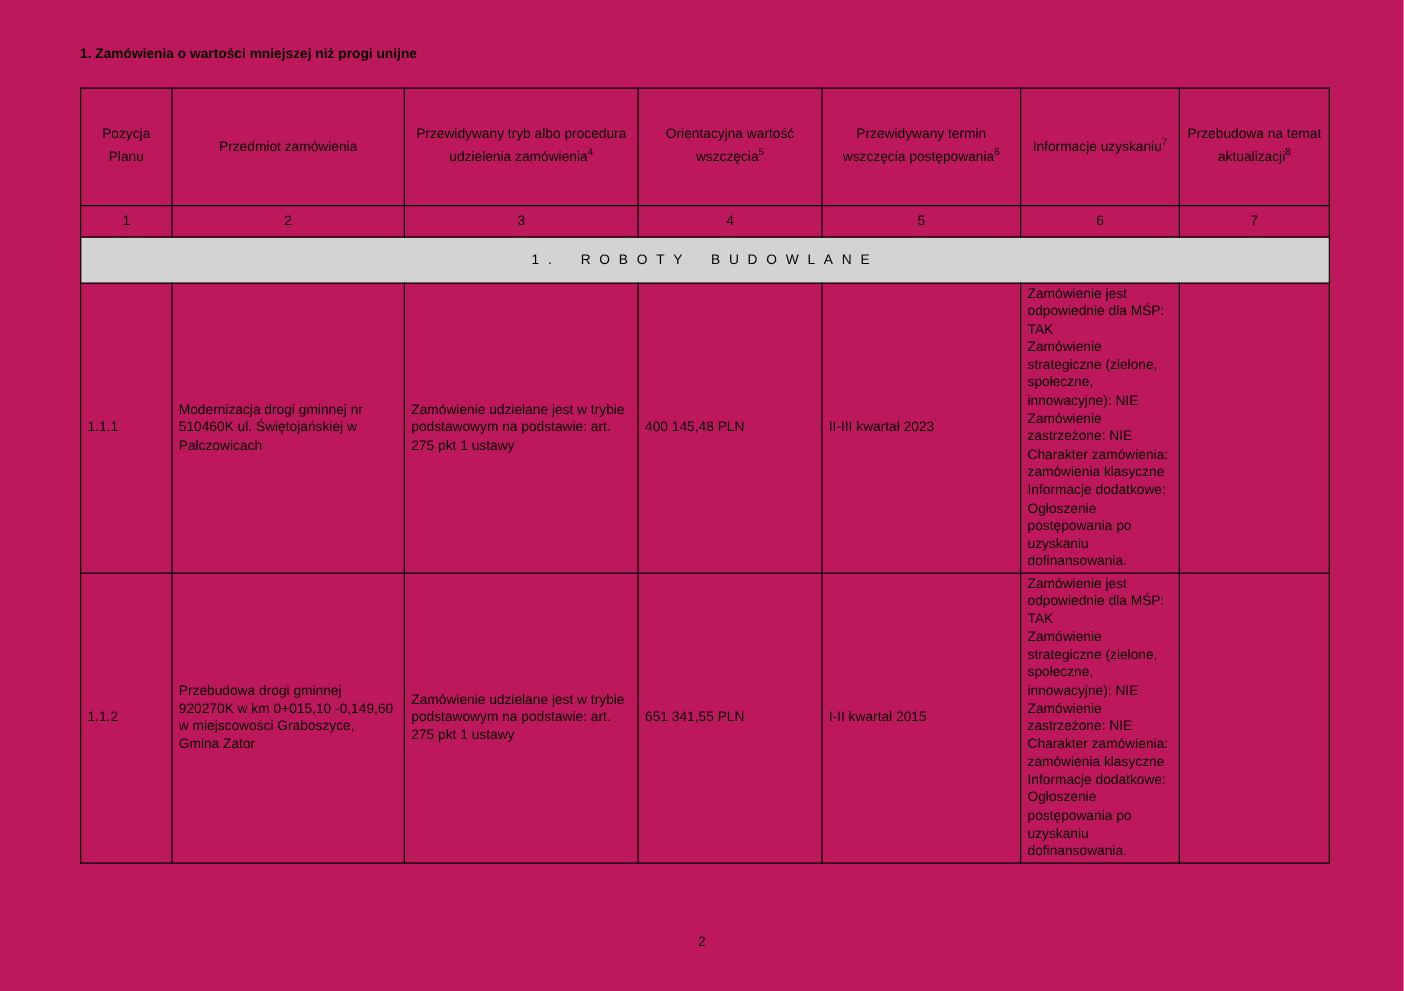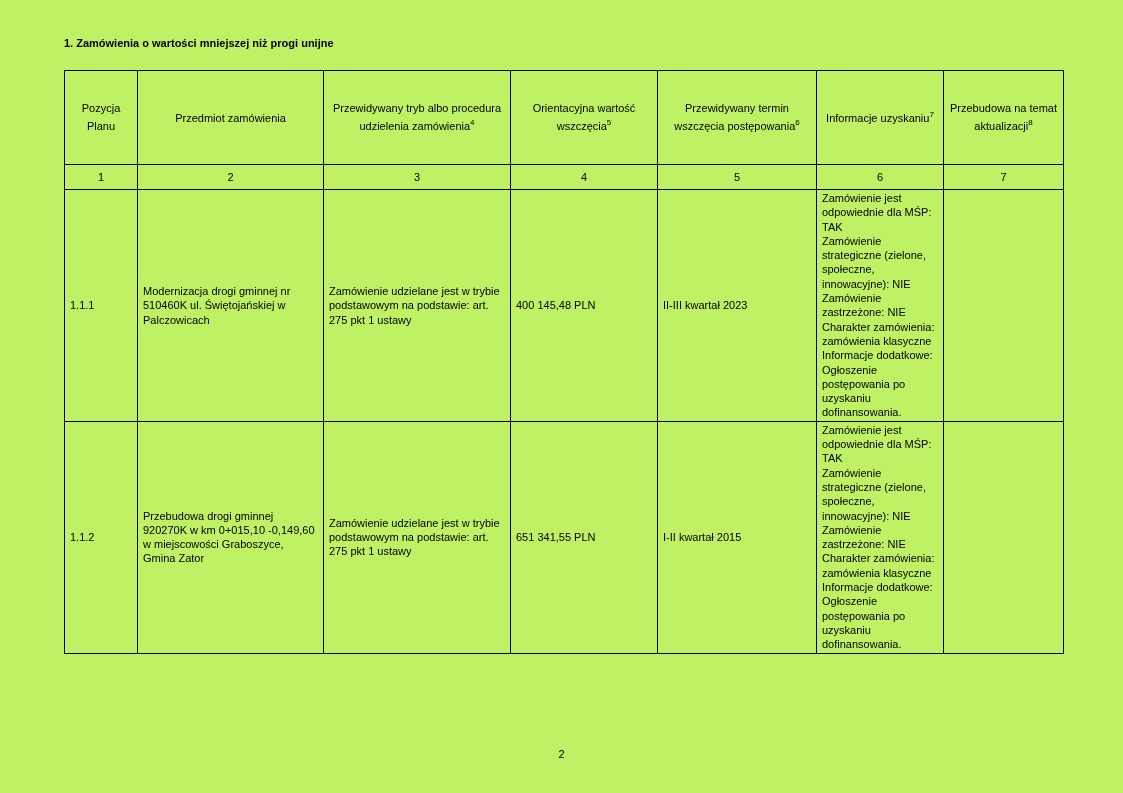--- a/index.html
+++ b/index.html
@@ -1,20 +1,20 @@
 <!DOCTYPE html>
 <html lang="pl"><head>
 <meta charset="utf-8">
 <style>
   html, body { margin: 0; padding: 0; background: #ffffff; }
   .page {
     position: relative;
     width: 1123px;
     height: 793px;
-    background: #bef264;
+    background: #be185d;
     font-family: "Liberation Sans", sans-serif;
     color: #000000;
     overflow: hidden;
   }
   .doc-title {
     position: absolute;
     left: 64px;
     top: 37px;
     font-size: 11px;
     font-weight: bold;
@@ -102,20 +102,23 @@
         <td class="num">1</td>
         <td class="num">2</td>
         <td class="num">3</td>
         <td class="num">4</td>
         <td class="num">5</td>
         <td class="num">6</td>
         <td class="num">7</td>
       </tr>
     </thead>
     <tbody>
+      <tr class="section-row">
+        <td class="section" colspan="7">1. ROBOTY BUDOWLANE</td>
+      </tr>
       <tr class="data-row-1">
         <td class="cell">1.1.1</td>
         <td class="cell">Modernizacja drogi gminnej nr 510460K ul. Świętojańskiej w Palczowicach</td>
         <td class="cell">Zamówienie udzielane jest w trybie podstawowym na podstawie: art. 275 pkt 1 ustawy</td>
         <td class="cell">400 145,48 PLN</td>
         <td class="cell">II-III kwartał 2023</td>
         <td class="cell info">Zamówienie jest odpowiednie dla MŚP: TAK
 Zamówienie strategiczne (zielone, społeczne, innowacyjne): NIE
 Zamówienie zastrzeżone: NIE
 Charakter zamówienia: zamówienia klasyczne

